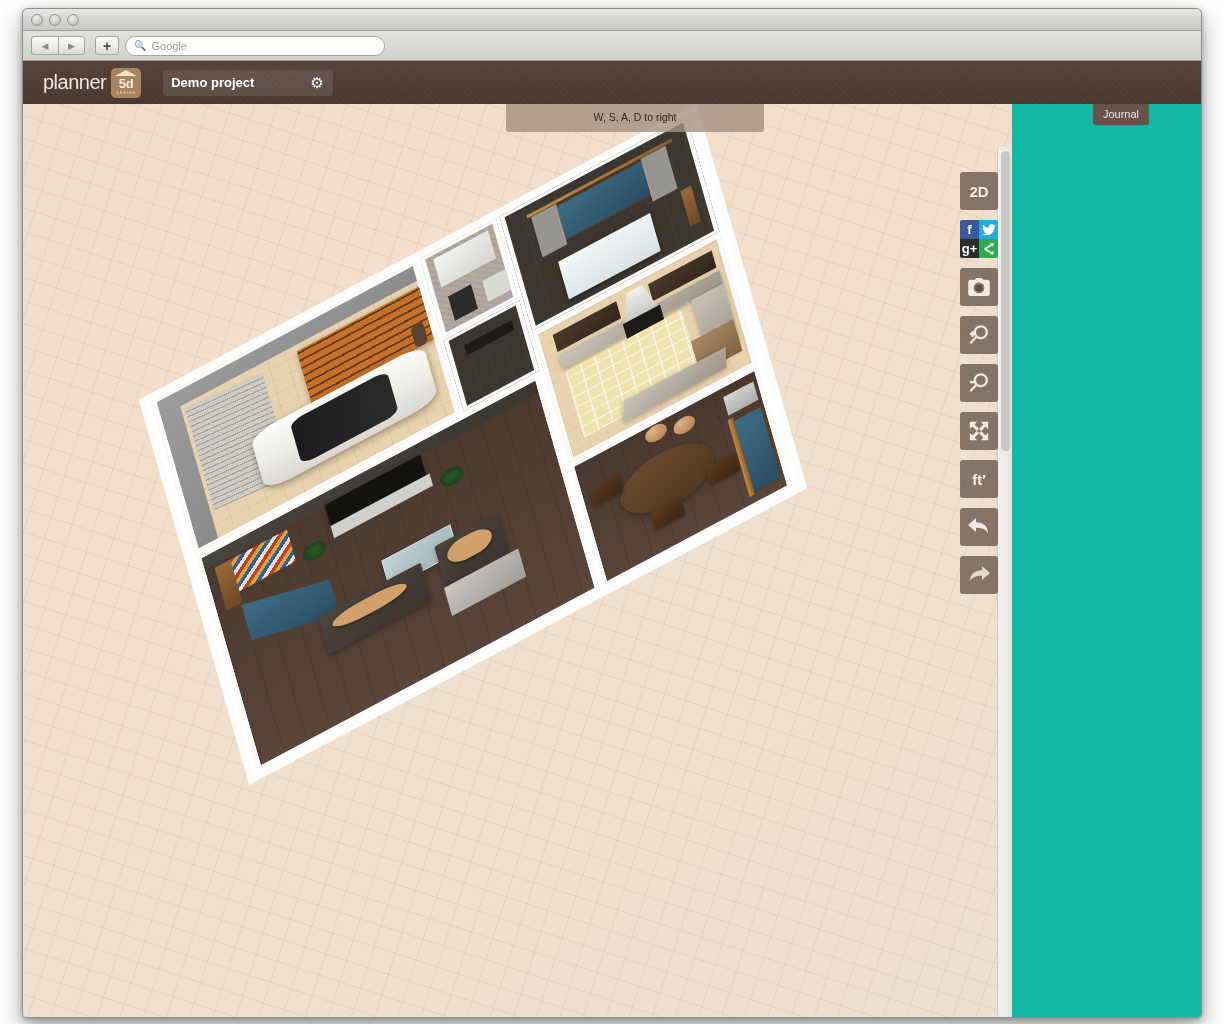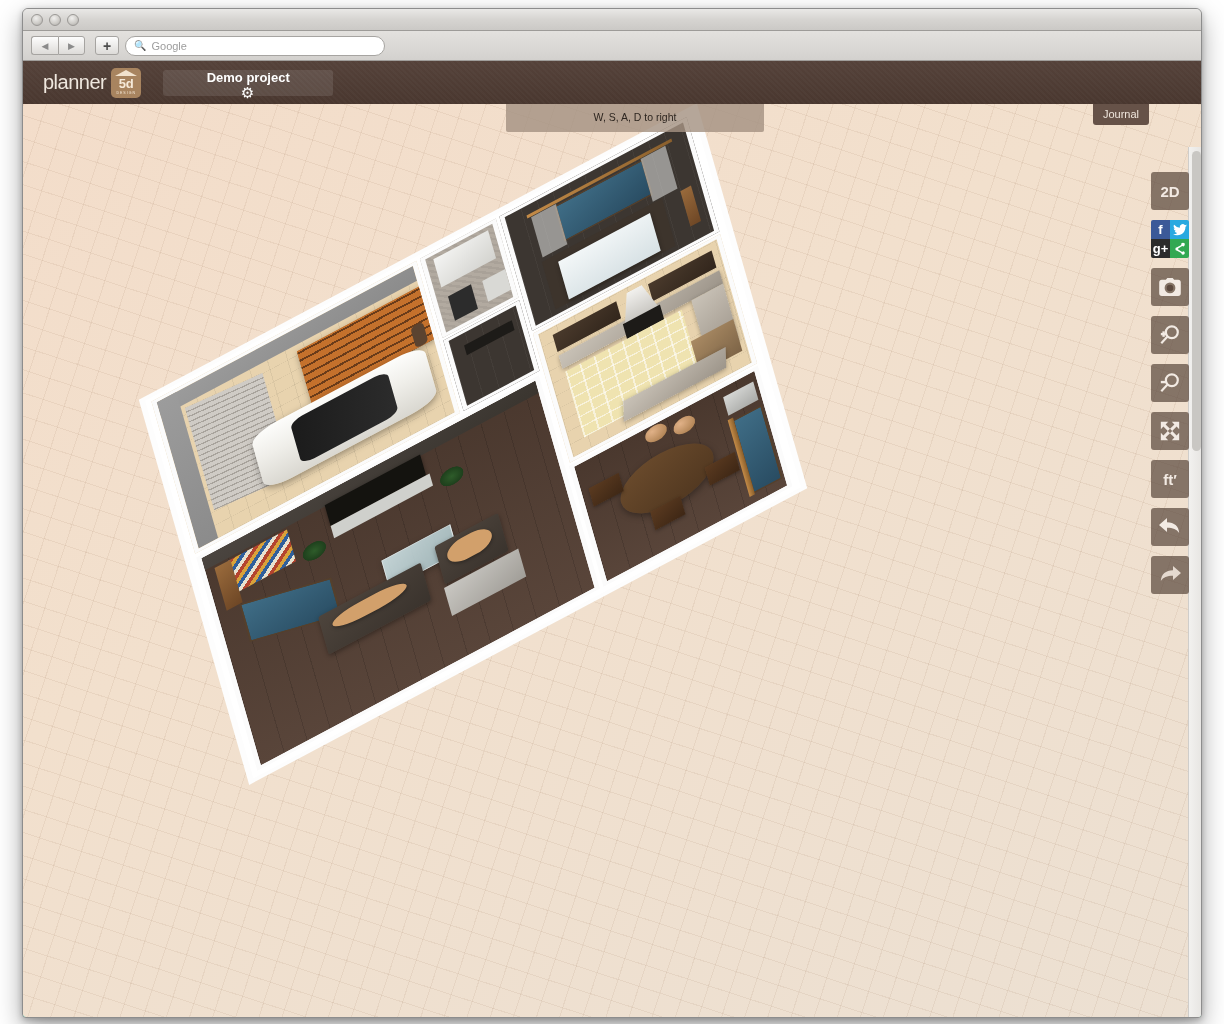--- a/index.html
+++ b/index.html
@@ -135,22 +135,21 @@
   }
   .logo-badge .num { font-size: 13px; font-weight: bold; margin-top: 5px; }
   .logo-badge .sub { font-size: 3.5px; letter-spacing: 1px; }
 
   .project-field {
     margin-left: 22px;
     width: 170px; height: 26px;
     background: rgba(255,255,255,0.10);
     border-radius: 3px;
     display: flex; align-items: center; justify-content: space-between;
-    padding: 0 2px;
-    flex-direction: column;
+    padding: 0 8px;
   }
   .project-name { font-size: 13px; font-weight: bold; color: #ffffff; }
   .gear {
     width: 15px; height: 15px; position: relative;
     color: #ffffff; font-size: 15px; line-height: 15px;
   }
 
   .nav { margin-left: auto; display: flex; align-items: stretch; height: 43px; }
   .nav-dot-wrap { display: flex; align-items: center; padding: 0 18px; }
   .nav-dot {
@@ -208,21 +207,21 @@
     background: rgba(165,146,130,0.82);
     color: #2e2620; font-size: 10.5px; text-align: center;
     padding: 6px 8px 7px;
     line-height: 1.45;
     border-radius: 0 0 2px 2px;
   }
 
   
   .viewport {
     position: absolute; left: 0; top: 43px;
-    width: 1180px; height: 914px;
+    width: 989px; height: 914px;
     background:
       repeating-linear-gradient(108deg, rgba(150,110,80,0.10) 0 1px, transparent 1px 22px),
       repeating-linear-gradient(18deg,  rgba(150,110,80,0.10) 0 1px, transparent 1px 22px),
       linear-gradient(150deg, #f3ddca 0%, #f2e0cd 40%, #ece0d2 100%);
     overflow: hidden;
   }
 
   
   .scene { position: absolute; left: 0; top: 0; width: 1180px; height: 914px; }
 

